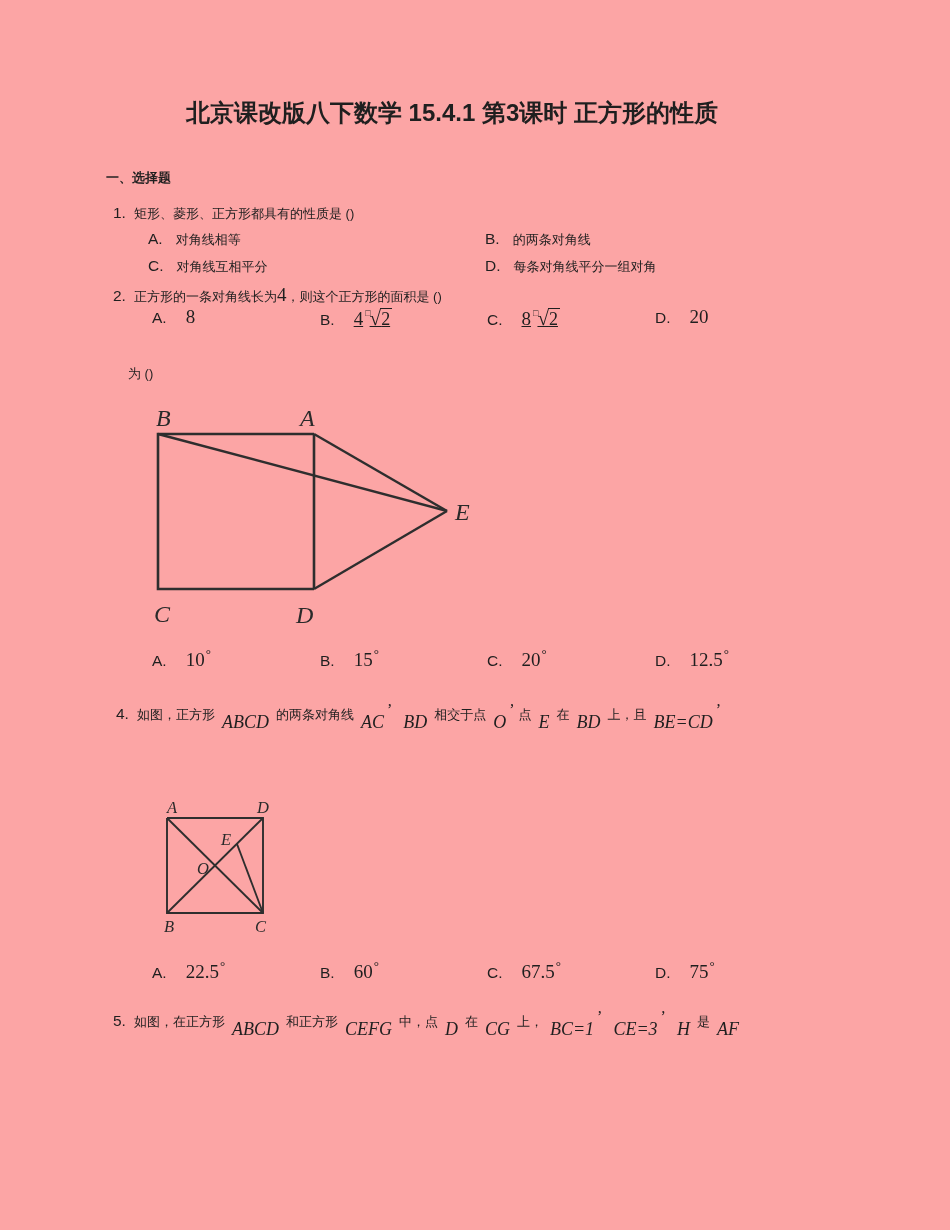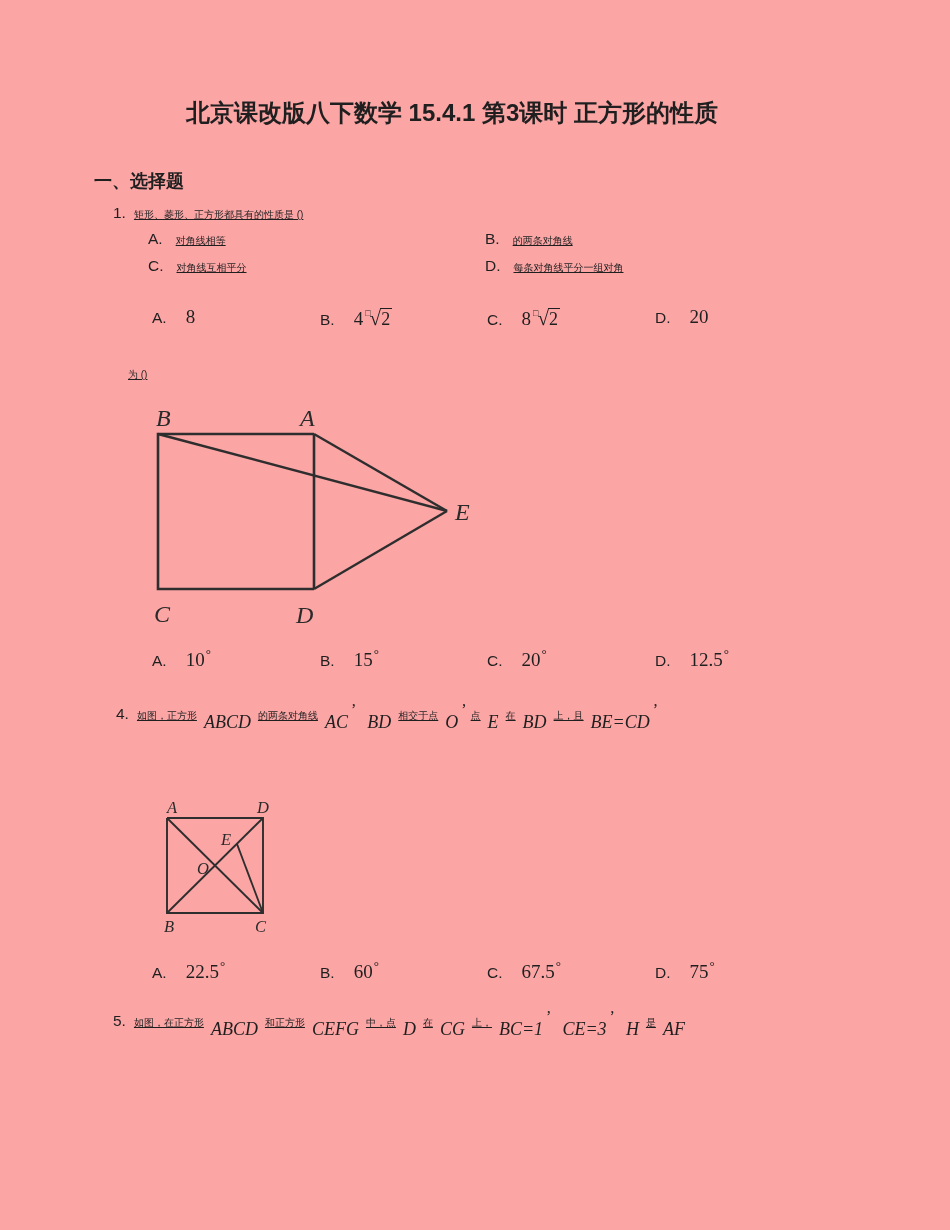--- a/index.html
+++ b/index.html
@@ -1,30 +1,30 @@
 <!DOCTYPE html>
 <html><head>
 <meta charset="utf-8">
 <style>
   html,body{margin:0;padding:0;background:#888;}
   #page{position:relative;width:950px;height:1230px;background:#fca5a5;color:#1f1f1f;
         font-family:"Liberation Sans",sans-serif;overflow:hidden;}
   .abs{position:absolute;}
   #title{top:97px;left:0;width:904px;text-align:center;font-weight:bold;font-size:24px;white-space:nowrap;}
-  #section-heading{top:169px;left:94px;font-weight:bold;font-size:18px;}
+  #section-heading{top:169px;left:106px;font-weight:bold;font-size:13px;}
   .stem-line{white-space:nowrap;width:800px;}
-  .t-cjk{font-size:10px;text-decoration:underline;}
+  .t-cjk{font-size:13px;}
   .qnum{font-size:15.5px;margin-right:8px;}
   .num{font-family:"Liberation Serif",serif;font-size:19px;}
   .m{font-family:"Liberation Serif",serif;font-style:italic;font-size:18px;position:relative;top:3px;margin:0 5px;white-space:nowrap;}
   .ml{font-family:"Liberation Serif",serif;font-style:italic;font-size:18px;position:relative;top:9px;margin:0 7px;white-space:nowrap;}
   .pr{font-family:"Liberation Serif",serif;font-size:16px;position:relative;top:-4px;margin-left:-4px;margin-right:4px;}
   .degval{white-space:nowrap;}
   .degmark{font-family:"Liberation Serif",serif;font-size:13px;vertical-align:8px;margin-left:1px;}
-  .sqrtval{white-space:nowrap;}
+  .sqrtval{white-space:nowrap;text-decoration:underline;}
   .coef{font-family:"Liberation Serif",serif;font-size:19px;}
   .radbox{display:inline-block;font-size:9px;transform:translateY(-9px);margin:0 -1px 0 2px;}
   .radsign{font-family:"Liberation Serif",serif;font-size:21px;margin-right:-1px;}
   .radicand{font-family:"Liberation Serif",serif;font-size:18px;border-top:1.6px solid #1f1f1f;padding:0 2px 0 1px;}
   .opt-row{position:absolute;height:30px;width:780px;}
   .opt-cell{position:absolute;top:0;display:inline-flex;align-items:baseline;}
   .opt-label{font-size:15.5px;}
   .row4 .opt-cell{gap:19px;}
   .row2 .opt-cell{gap:13px;}
   .row4 .opt-cell:nth-child(1){left:0;}
@@ -67,20 +67,21 @@
       <span class="opt-cell">
         <span class="opt-label">C.</span>
         <span class="opt-val"><span class="t-cjk">对角线互相平分</span></span>
       </span>
       <span class="opt-cell">
         <span class="opt-label">D.</span>
         <span class="opt-val"><span class="t-cjk">每条对角线平分一组对角</span></span>
       </span>
     </div>
 
+  <div id="q2-line1" class="abs stem-line"><span class="qnum">2.</span><span class="t-cjk">正方形的一条对角线长为</span><span class="num">4</span><span class="t-cjk">，则这个正方形的面积是 ()</span></div>
   <div id="q2-row" class="opt-row row4">
       <span class="opt-cell">
         <span class="opt-label">A.</span>
         <span class="opt-val"><span class="num">8</span></span>
       </span>
       <span class="opt-cell">
         <span class="opt-label">B.</span>
         <span class="opt-val"><span class="sqrtval"><span class="coef">4</span><span class="radbox">□</span><span class="radsign">√</span><span class="radicand">2</span></span></span>
       </span>
       <span class="opt-cell">

